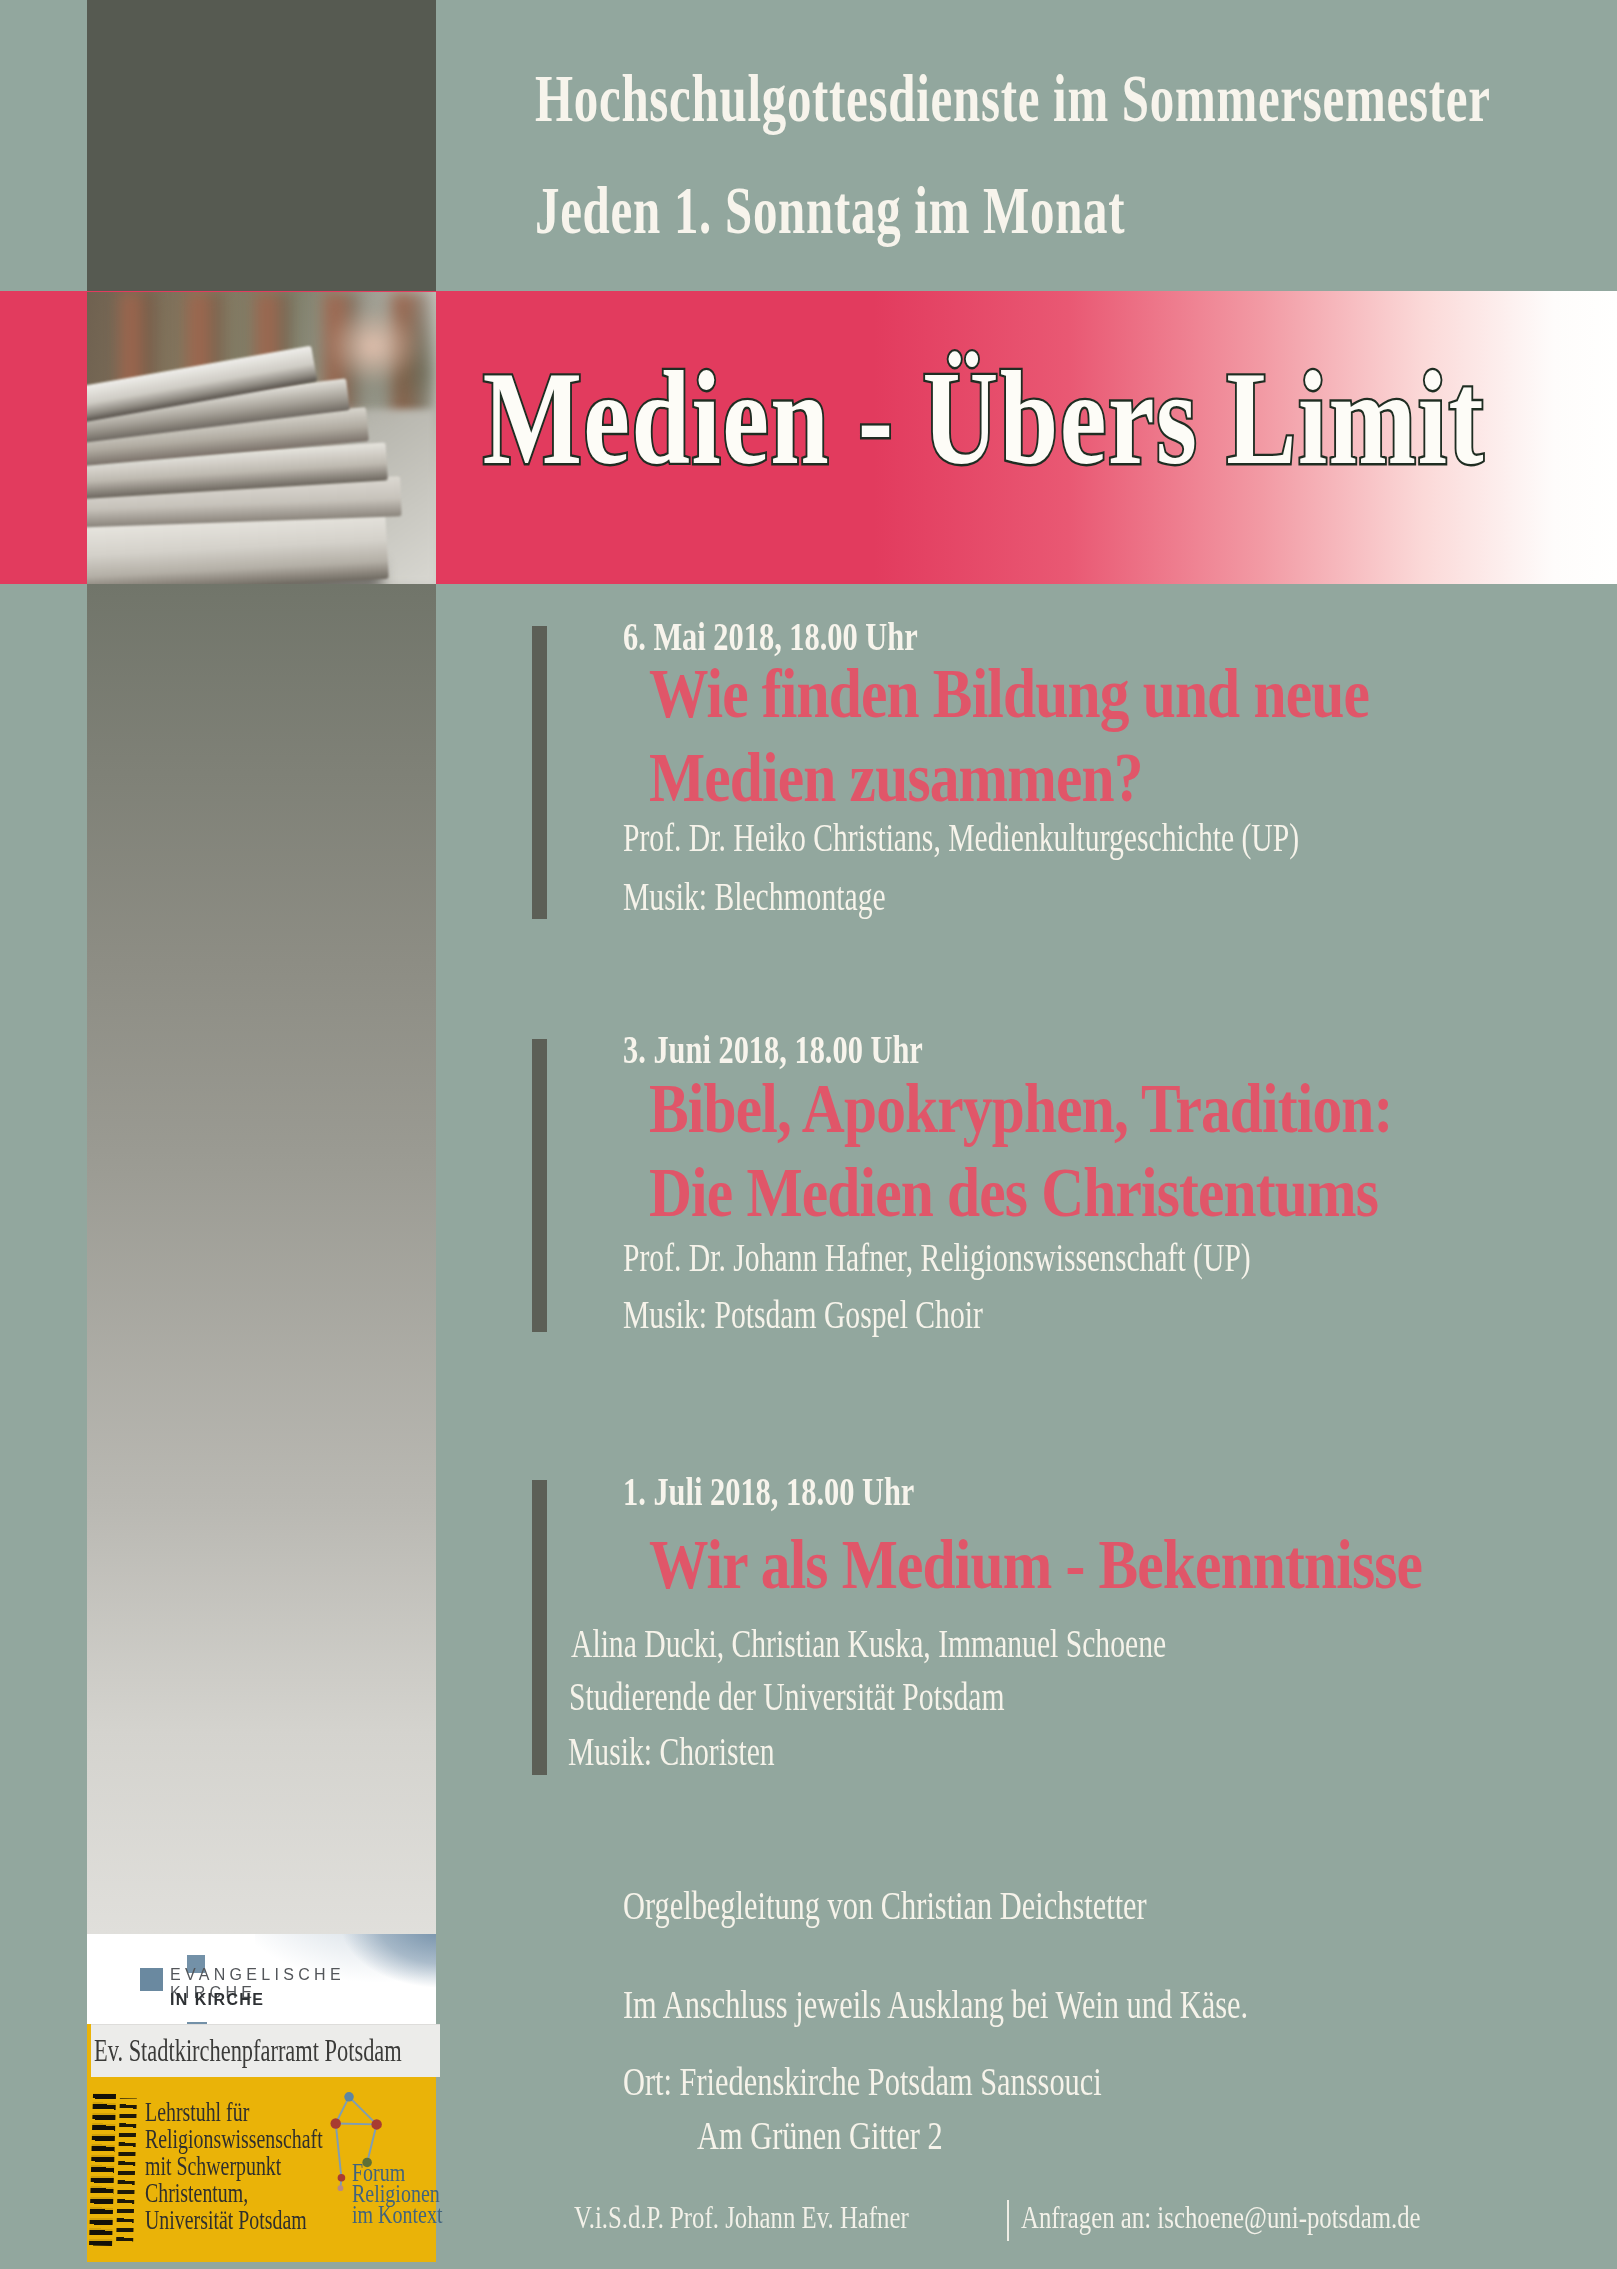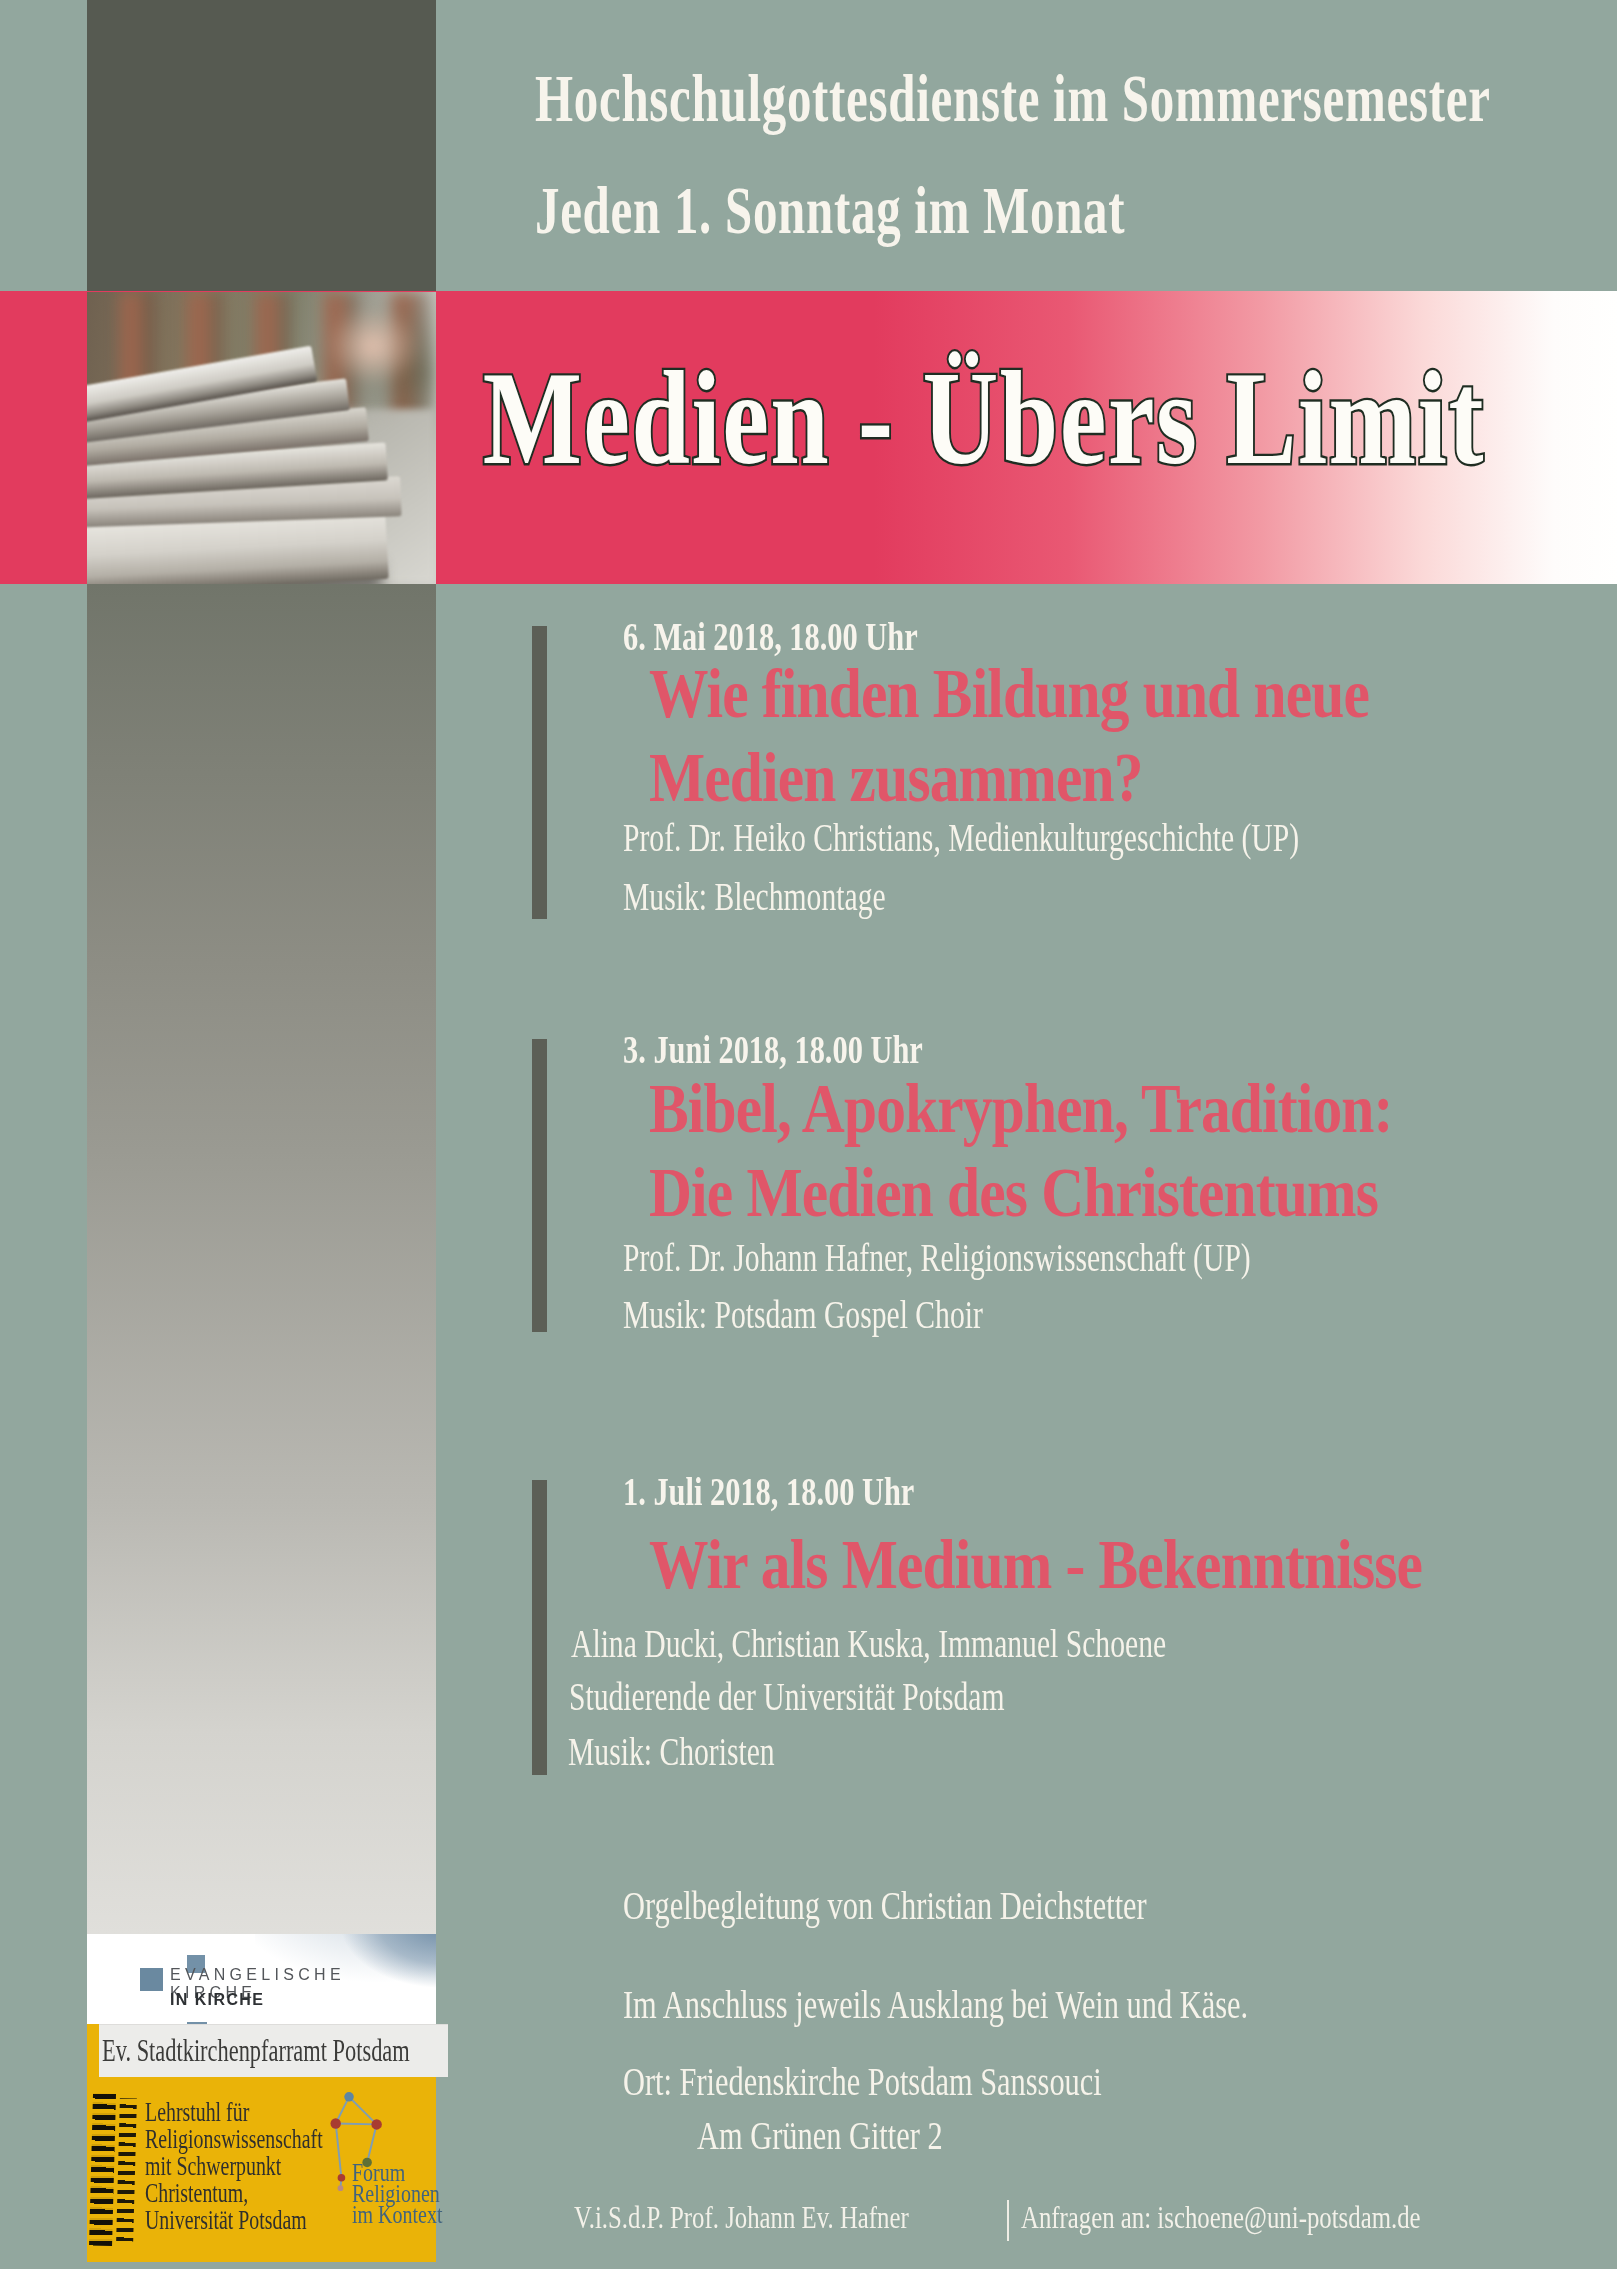--- a/index.html
+++ b/index.html
@@ -73,21 +73,21 @@
   .ekd-area{position:absolute;left:0;top:0;width:100%;height:90px;background:#fff;overflow:hidden;}
   .ekd-wisp{position:absolute;right:0;top:0;width:181px;height:90px;
     background:
       radial-gradient(143px 90px at 104% -12%,#6d8ba5 0%,rgba(109,139,165,.55) 45%,rgba(109,139,165,0) 72%),
       radial-gradient(209px 124px at 68% -45%,rgba(130,156,178,.45),rgba(130,156,178,0) 72%);}
   .sq{position:absolute;background:#7391a8;}
   .ekd-l1{position:absolute;left:83px;top:32px;color:#53565a;font-size:16px;letter-spacing:4.3px;
     font-family:"Liberation Sans","DejaVu Sans",sans-serif;}
   .ekd-l2{position:absolute;left:83px;top:57px;color:#2e3134;font-size:16px;font-weight:bold;letter-spacing:1.4px;
     font-family:"Liberation Sans","DejaVu Sans",sans-serif;}
-  .grey-band{position:absolute;left:12px;top:90px;width:100%;height:52px;background:#ececea;border-top:1px solid #dedddb;}
+  .grey-band{position:absolute;left:4px;top:90px;width:100%;height:52px;background:#ececea;border-top:1px solid #dedddb;}
   .parish{position:absolute;left:2.9px;top:8.6px;color:#3b3b39;font-size:32px;line-height:1;--sx:.70;}
   .chair{position:absolute;left:58px;top:164px;color:#2f2f2d;font-size:27.6px;line-height:27px;--sx:.72;}
   .seal{position:absolute;left:1.9px;top:160px;width:49px;height:154px;transform:rotate(1.5deg);}
   .seal .c1{position:absolute;left:1.9px;top:0;width:23px;height:152px;
     background:repeating-linear-gradient(0deg,rgba(8,8,8,.95) 0 4.8px,rgba(8,8,8,.1) 4.8px 6.7px,rgba(8,8,8,0) 6.7px 10.5px);}
   .seal .c2{position:absolute;left:28.5px;top:3.8px;width:17px;height:143px;
     background:repeating-linear-gradient(0deg,rgba(8,8,8,.9) 0 3.8px,rgba(8,8,8,0) 3.8px 9.5px);}
   .forum-glyph{position:absolute;left:243px;top:155px;}
   .forum-text{position:absolute;left:265px;top:228px;color:#41647e;font-size:25px;line-height:21px;--sx:.80;}
 

